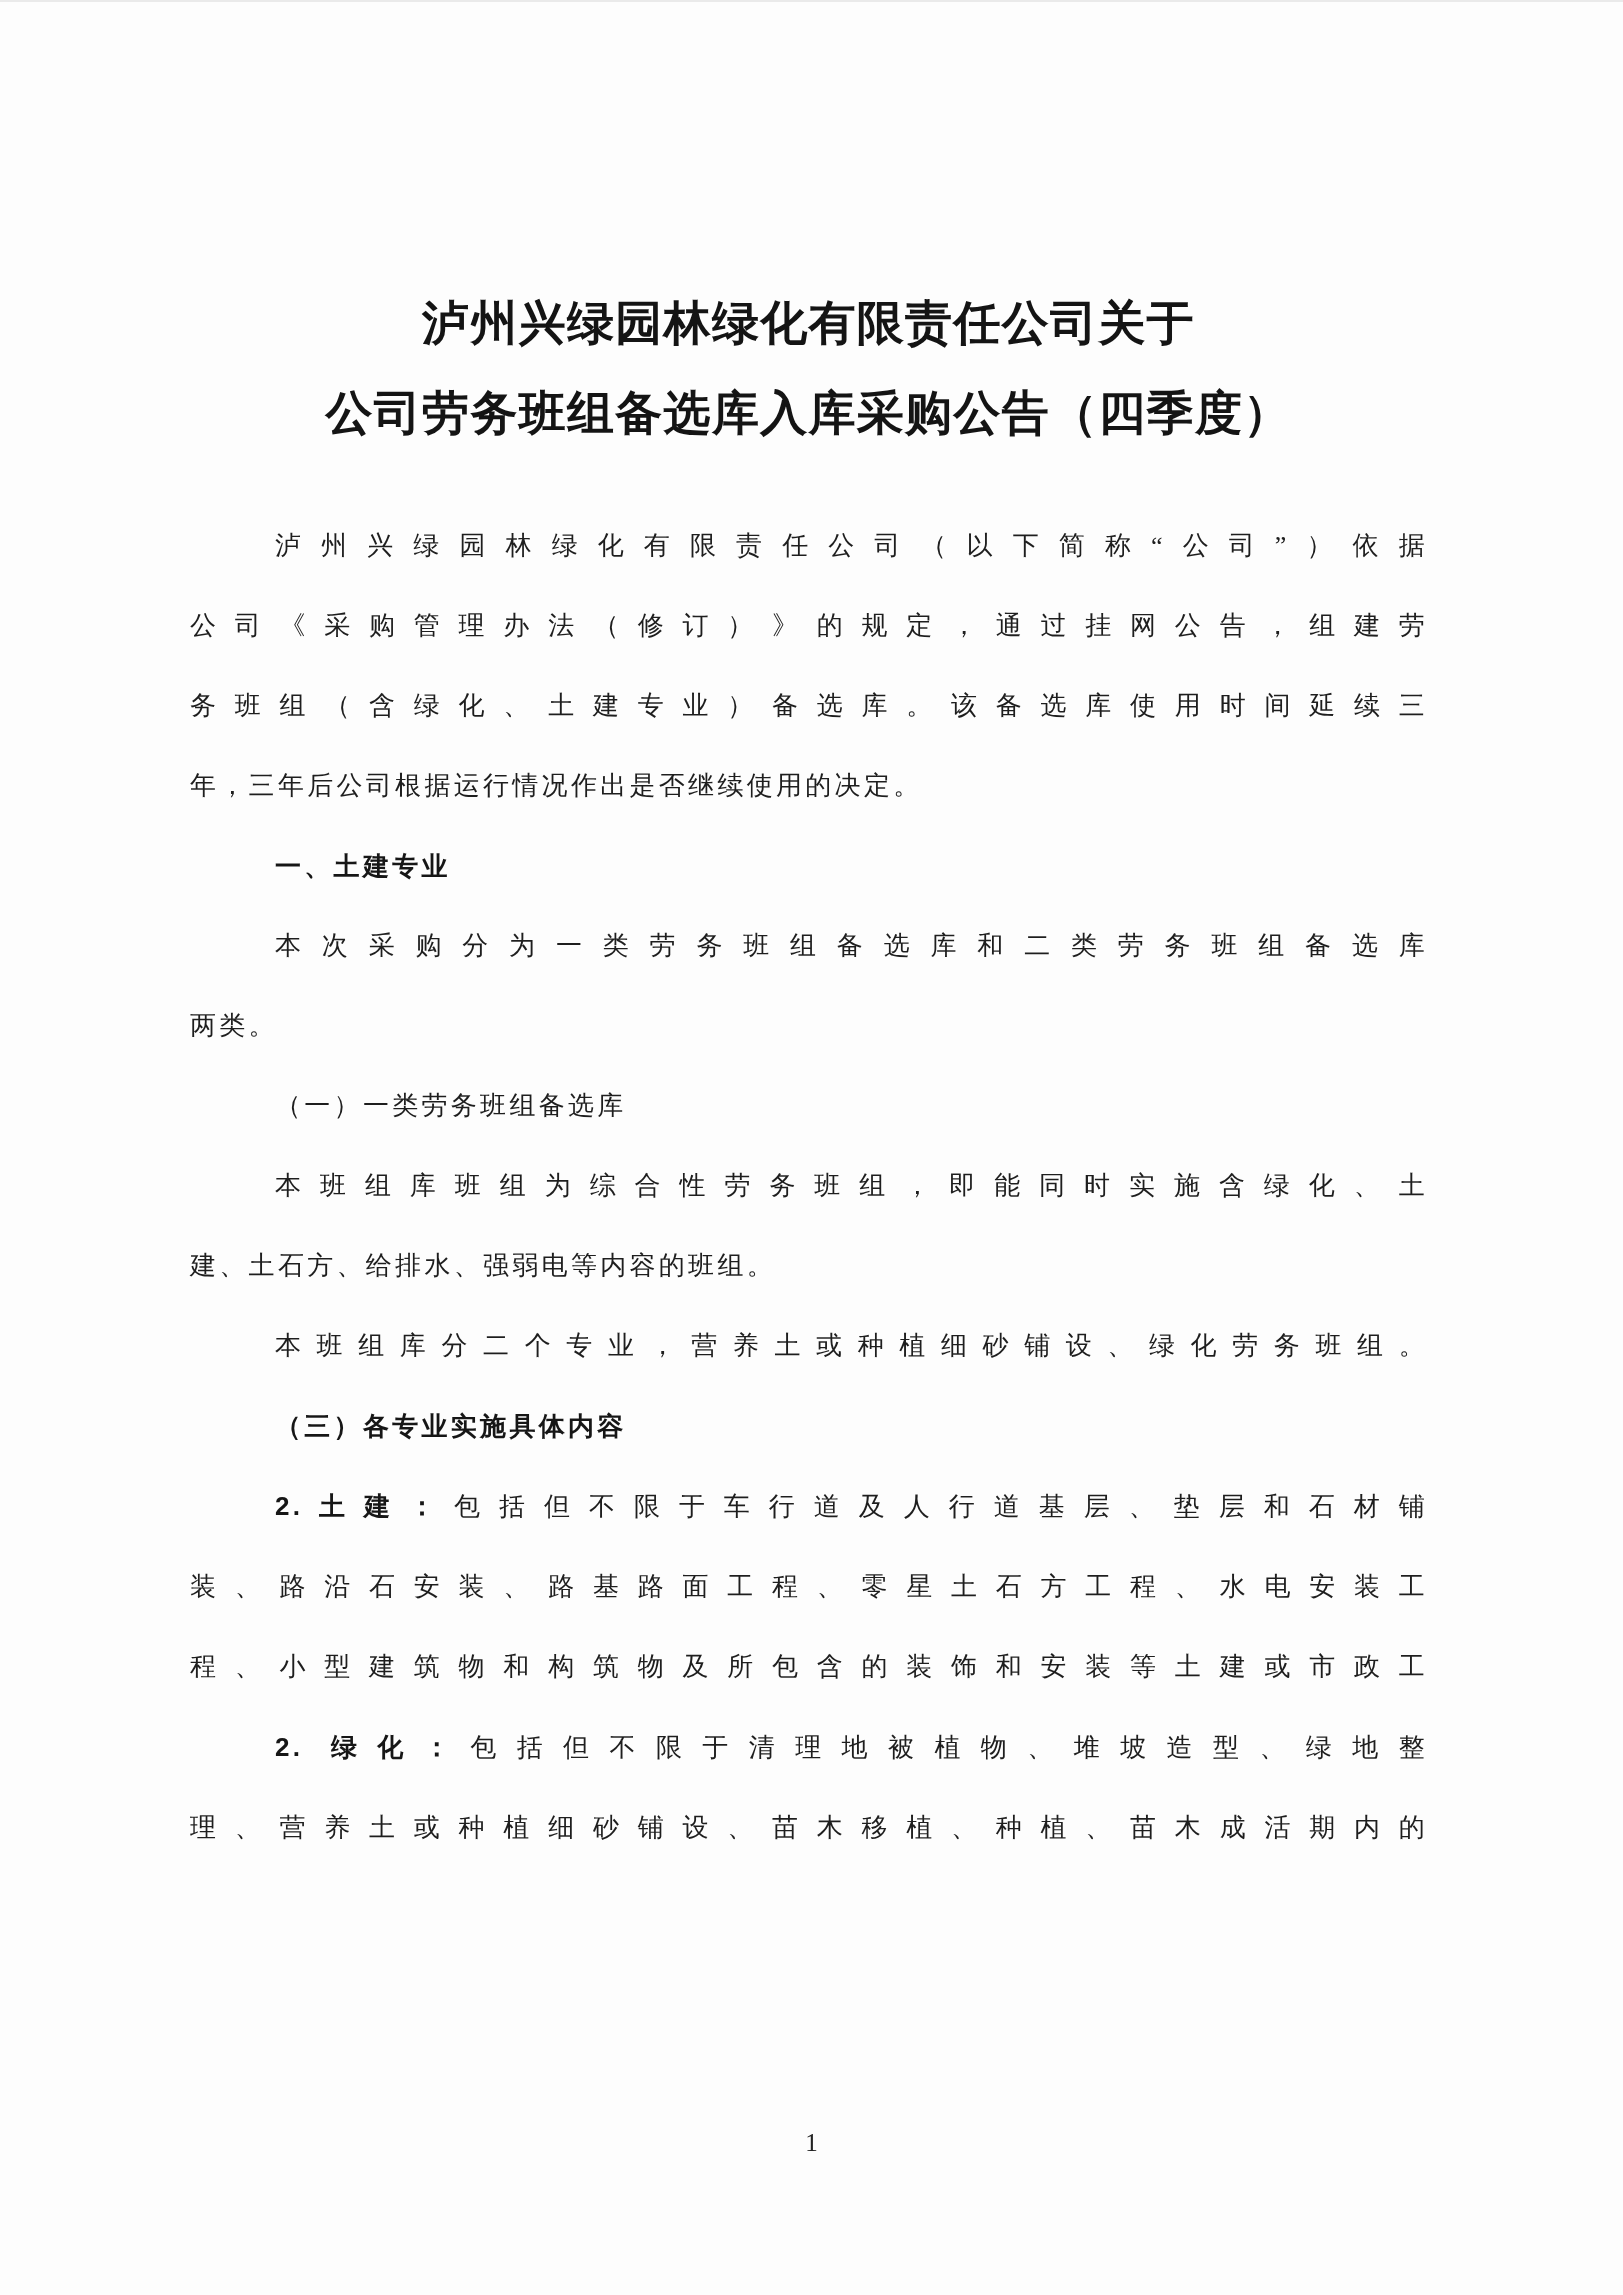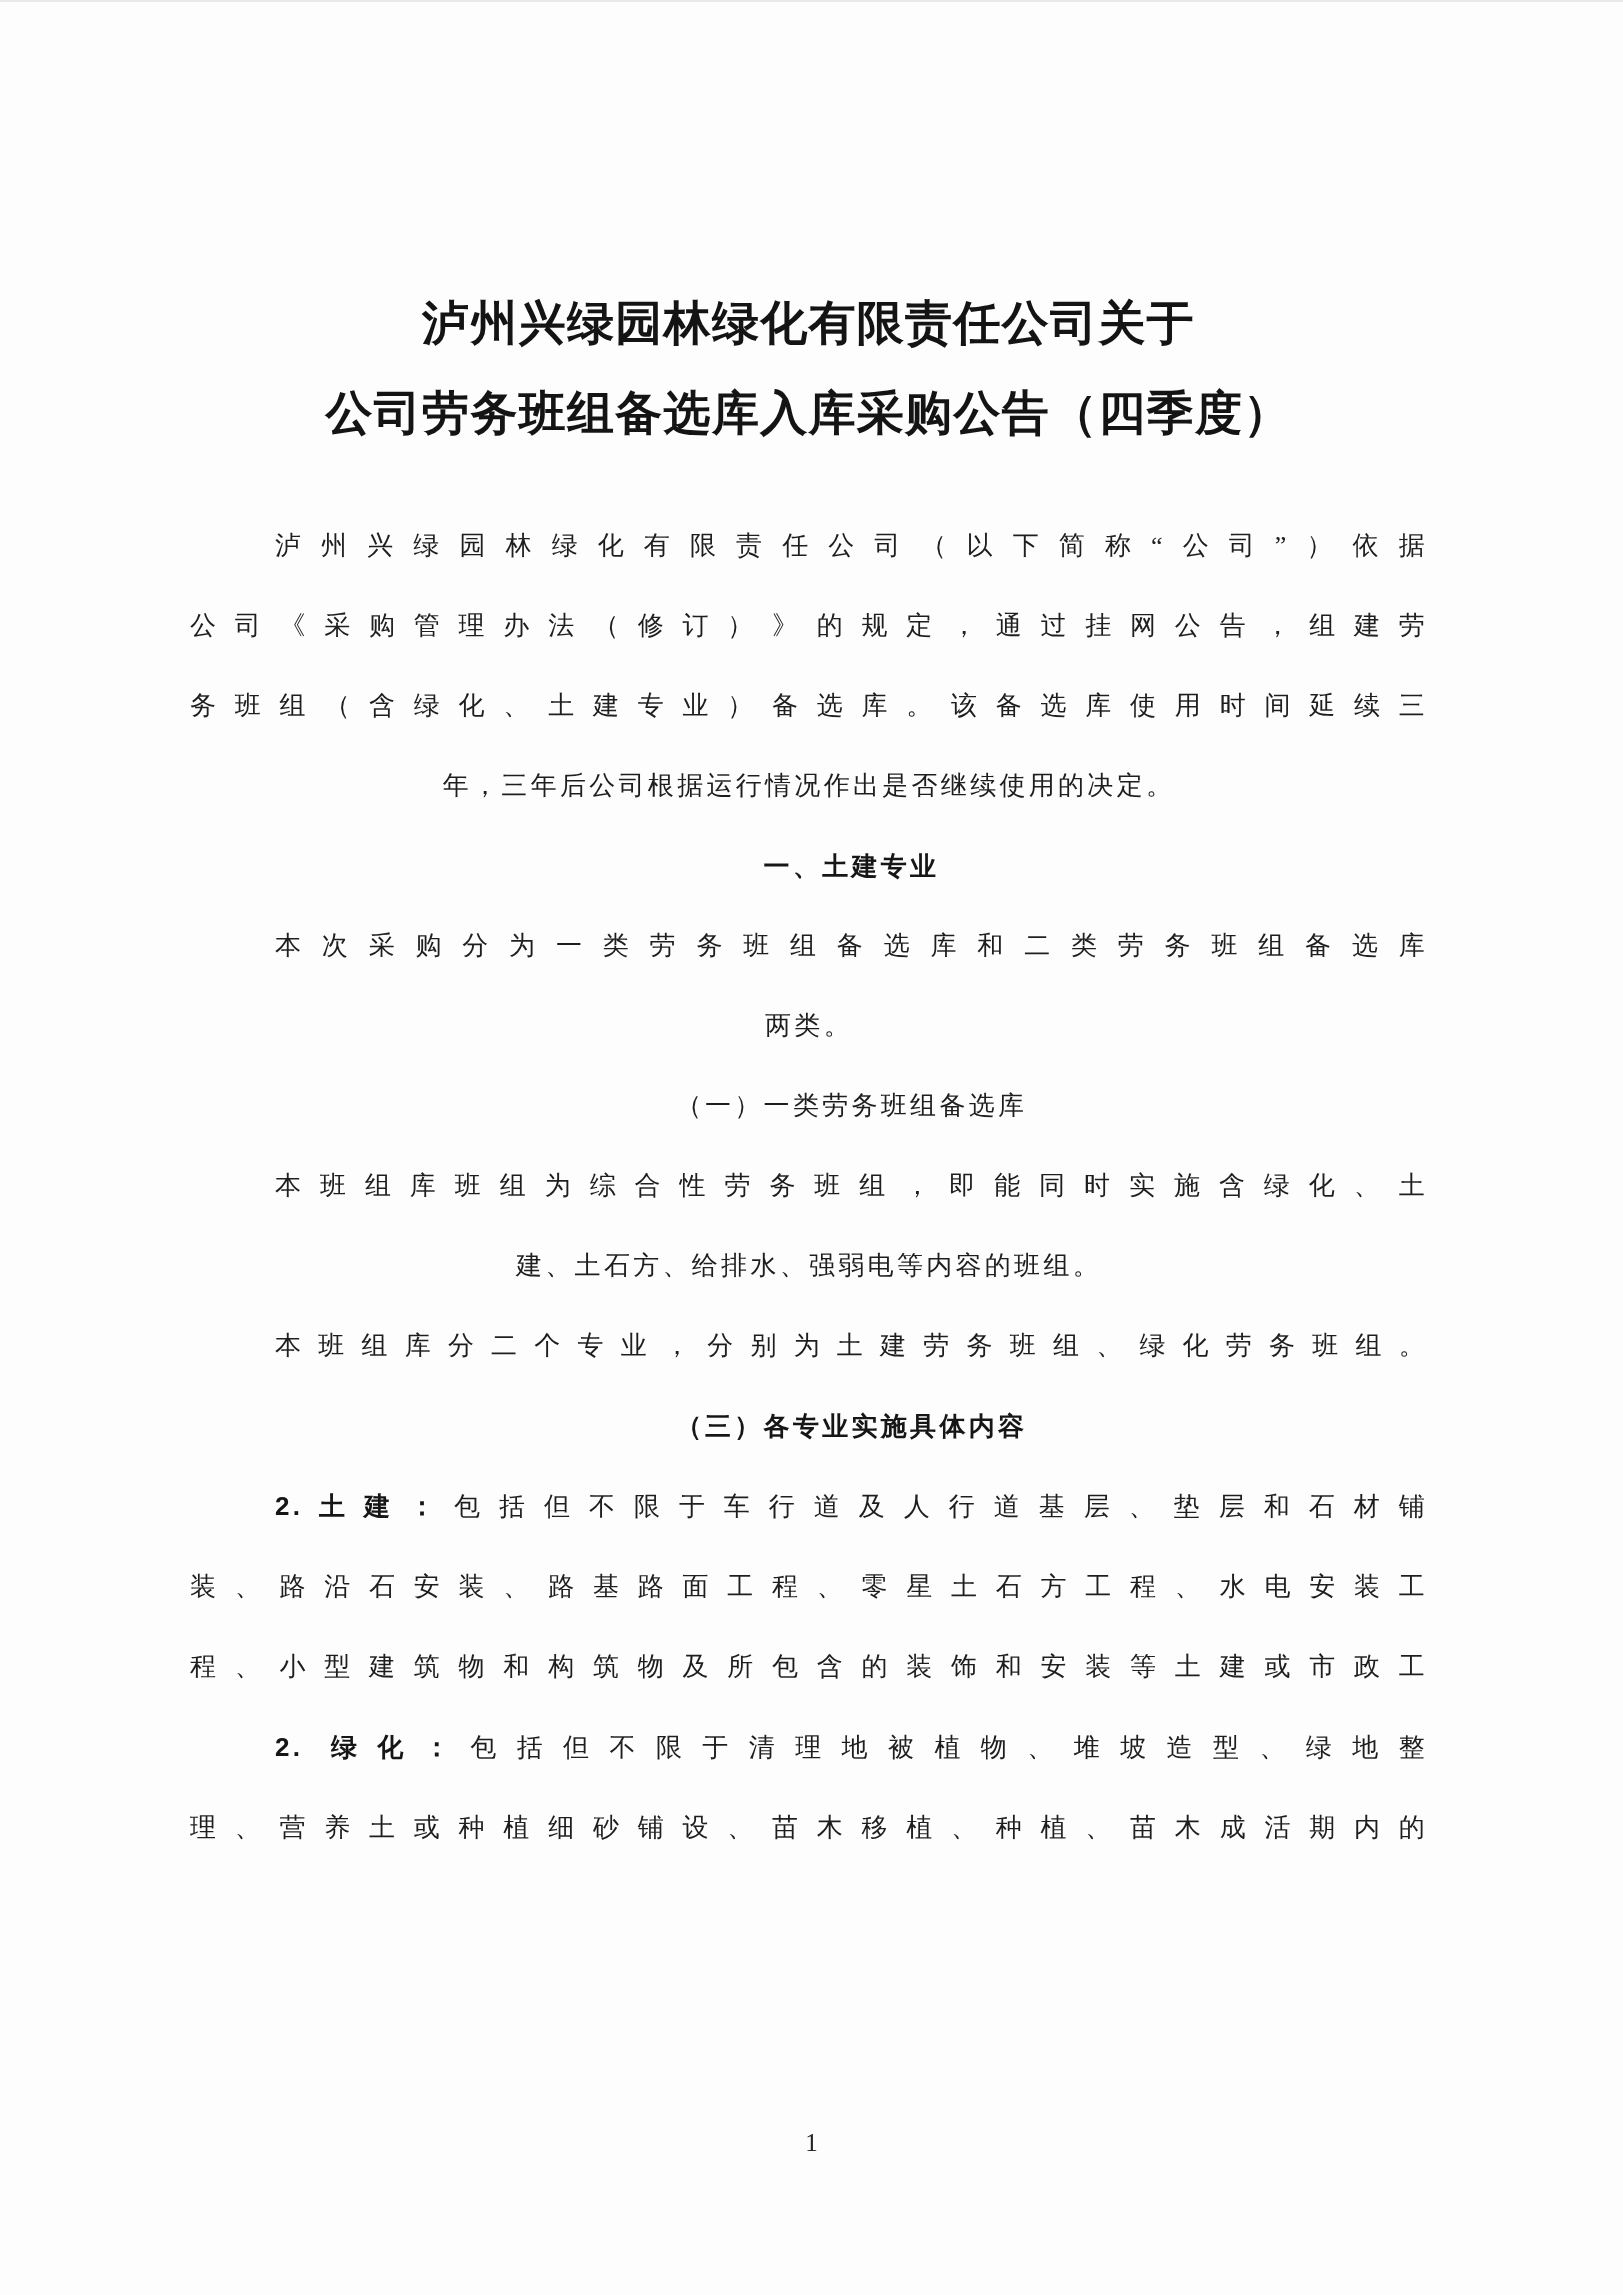--- a/index.html
+++ b/index.html
@@ -42,21 +42,21 @@
     position: absolute;
     top: 506px;
     left: 190px;
     width: 1238px;
     font-size: 26px;
     line-height: 80px;
     letter-spacing: 3.3px;
     color: #1e1e1e;
   }
 
-  .line { min-height: 80px; text-align: center; }
+  .line { min-height: 80px; text-align: left; }
   .line.indent { text-indent: 85px; }
   .line.justify {
     text-align: justify;
     text-align-last: justify;
     -moz-text-align-last: justify;
   }
   .line.bold,
   .prefix {
     font-weight: 700;
     font-family: "Liberation Sans", sans-serif;
@@ -90,21 +90,21 @@
       <div class="line indent justify">泸州兴绿园林绿化有限责任公司（以下简称“公司”）依据</div>
       <div class="line justify">公司《采购管理办法（修订）》的规定，通过挂网公告，组建劳</div>
       <div class="line justify">务班组（含绿化、土建专业）备选库。该备选库使用时间延续三</div>
       <div class="line">年，三年后公司根据运行情况作出是否继续使用的决定。</div>
       <div class="line indent bold">一、土建专业</div>
       <div class="line indent justify">本次采购分为一类劳务班组备选库和二类劳务班组备选库</div>
       <div class="line">两类。</div>
       <div class="line indent">（一）一类劳务班组备选库</div>
       <div class="line indent justify">本班组库班组为综合性劳务班组，即能同时实施含绿化、土</div>
       <div class="line">建、土石方、给排水、强弱电等内容的班组。</div>
-      <div class="line indent justify">本班组库分二个专业，分别为土建劳务班组、绿化劳务班组。</div>
+      <div class="line indent justify">本班组库分二个专业，营养土或种植细砂铺设、绿化劳务班组。</div>
       <div class="line indent bold">（三）各专业实施具体内容</div>
       <div class="line indent justify"><span class="prefix">2.土建：</span><span>包括但不限于车行道及人行道基层、垫层和石材铺</span></div>
       <div class="line justify">装、路沿石安装、路基路面工程、零星土石方工程、水电安装工</div>
       <div class="line justify">程、小型建筑物和构筑物及所包含的装饰和安装等土建或市政工</div>
       <div class="line indent justify"><span class="prefix">2. 绿化：</span><span>包括但不限于清理地被植物、堆坡造型、绿地整</span></div>
       <div class="line justify">理、营养土或种植细砂铺设、苗木移植、种植、苗木成活期内的</div>
     </main>
 
   <footer class="footer-page-number">1</footer>
 

